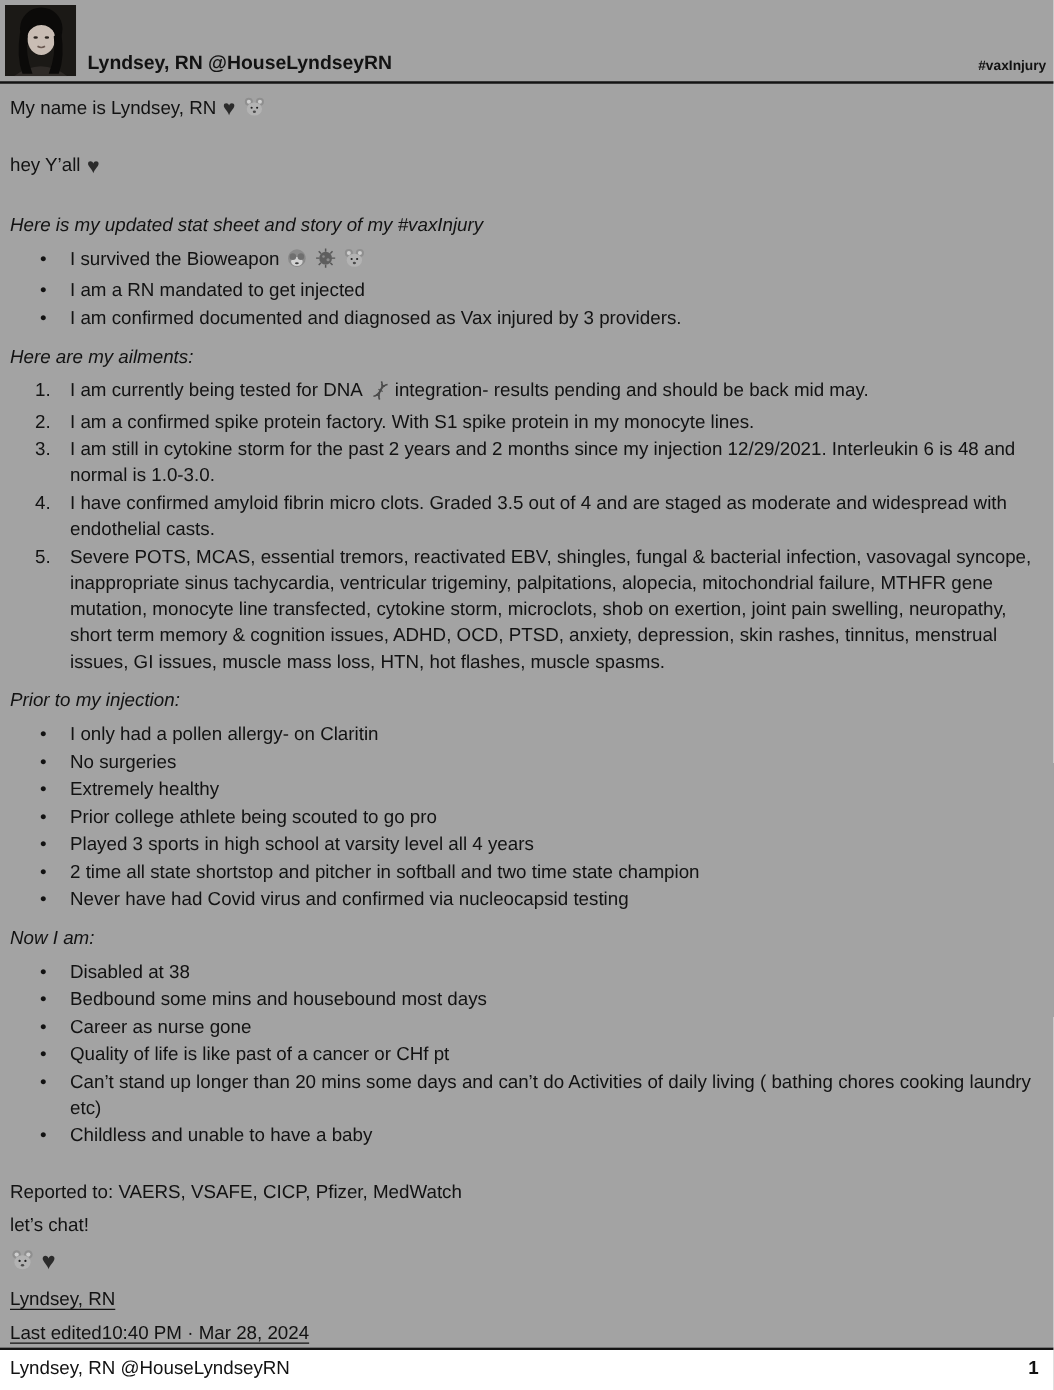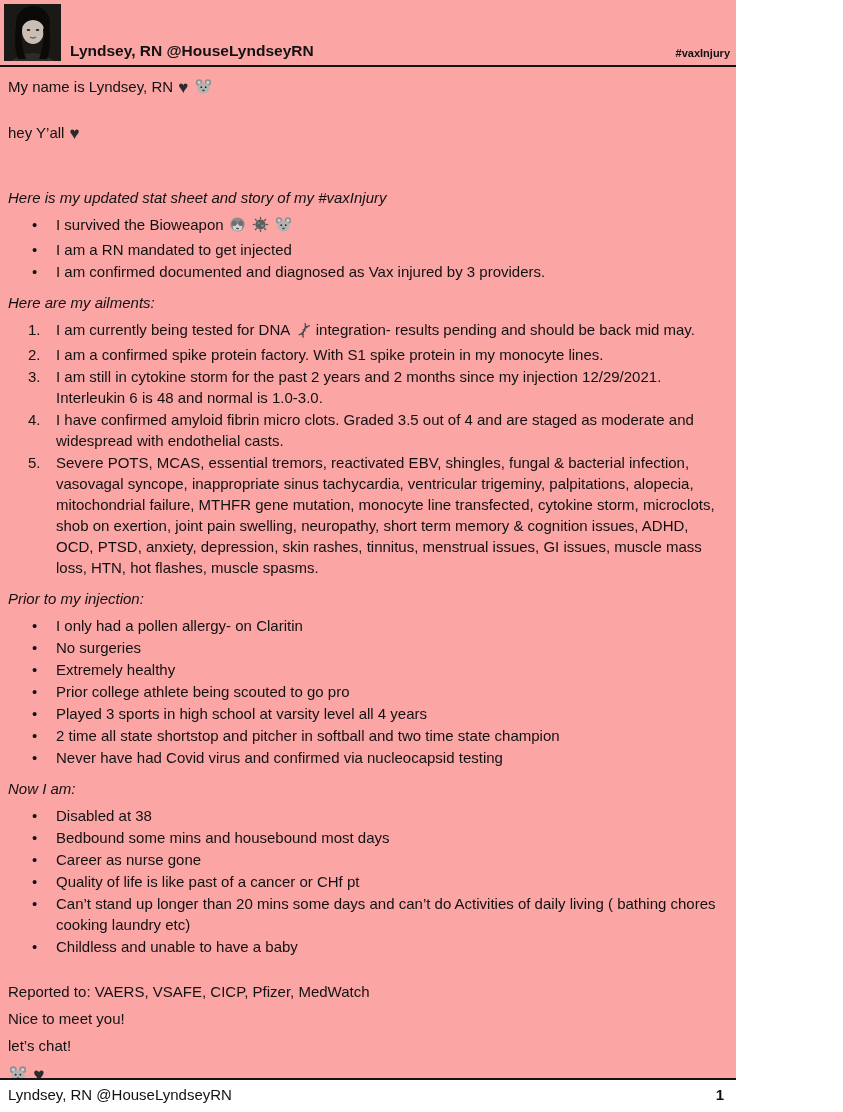--- a/index.html
+++ b/index.html
@@ -1,35 +1,35 @@
 <!DOCTYPE html>
 <html><head>
 <meta charset="utf-8">
 <style>
   html,body{margin:0;padding:0;background:#ffffff;}
   .page{
-    width:736px;height:1112px;background:#fca5a5;color:#121212;
+    width:843px;height:1112px;background:#a3a3a3;color:#121212;
     font-family:"Liberation Sans",sans-serif;position:relative;overflow:hidden;
     box-sizing:border-box;
   }
   
   .hdr{display:flex;justify-content:space-between;align-items:flex-end;
        border-bottom:2px solid #141414;padding:4px 6px 4px 4px;}
   .hdr-left{display:flex;align-items:flex-end;gap:9px;}
   .avatar{width:57px;height:57px;overflow:hidden;}
   .avatar svg{display:block;}
   .hdr-name{font-weight:700;font-size:15.5px;padding-bottom:1px;}
   .hdr-tag{font-weight:700;font-size:11px;padding-bottom:2px;}
   
   .body{padding:0 16px 0 8px;font-size:15px;line-height:21px;}
   .para{margin:6px 0 0;}
   .greeting{margin-top:22px;}
   .intro{margin-top:9px;}
   .sec-head{font-style:italic;margin:10px 0 0;}
-  .story-head{margin-top:44px;}
+  .story-head{margin-top:27px;}
   ul.doc,ol.doc{list-style:none;margin:6px 0 0;padding:0 0 0 48px;}
   ul.doc li,ol.doc li{position:relative;margin:1px 0;}
   ul.doc li::before{content:"\2022";position:absolute;left:-24px;top:0;}
   ol.doc{counter-reset:n;}
   ol.doc li::before{counter-increment:n;content:counter(n) ".";position:absolute;left:-28px;top:0;}
   .reported{font-weight:400;margin-top:24px;}
   .underlined{text-decoration:underline;text-underline-offset:3px;}
   .emoji-line{margin-top:8px;}
   .emoji-svg{display:inline-block;vertical-align:-3px;margin:0 1px;}
   .dna-rot{transform:rotate(28deg);vertical-align:-3px;}
@@ -178,21 +178,20 @@
       <li>Disabled at 38</li>
       <li>Bedbound some mins and housebound most days</li>
       <li>Career as nurse gone</li>
       <li>Quality of life is like past of a cancer or CHf pt</li>
       <li>Can’t stand up longer than 20 mins some days and can’t do Activities of daily living ( bathing chores cooking laundry etc)</li>
       <li>Childless and unable to have a baby</li>
     </ul>
 
     <p class="para reported">Reported to: VAERS, VSAFE, CICP, Pfizer, MedWatch</p>
 
-    <p class="para">Nice to meet you!</p>
     <p class="para">let’s chat!</p>
 
     <p class="para emoji-line">
       <span class="emoji-svg">
         <svg width="18" height="18" viewBox="0 0 20 20">
           <circle cx="4.8" cy="5.2" r="3.8" fill="#8f8f8f"></circle>
             <circle cx="15.2" cy="5.2" r="3.8" fill="#8f8f8f"></circle>
           <circle cx="4.8" cy="5.2" r="1.9" fill="#cfcfcf"></circle>
             <circle cx="15.2" cy="5.2" r="1.9" fill="#cfcfcf"></circle>
           <ellipse cx="10" cy="12" rx="7.2" ry="6.2" fill="#b3b3b3"></ellipse>

